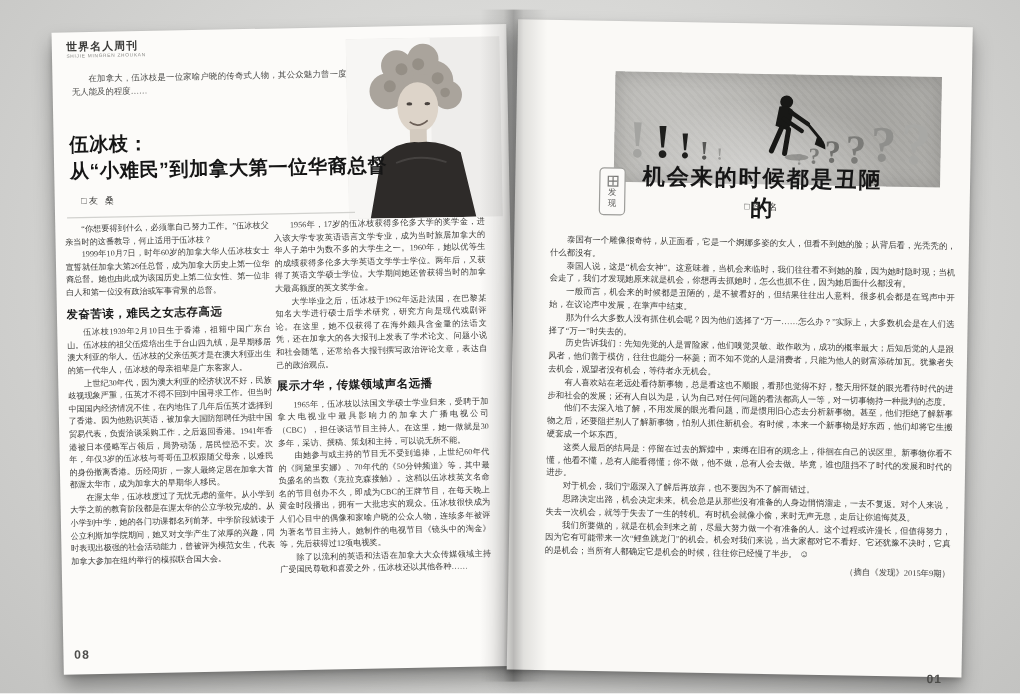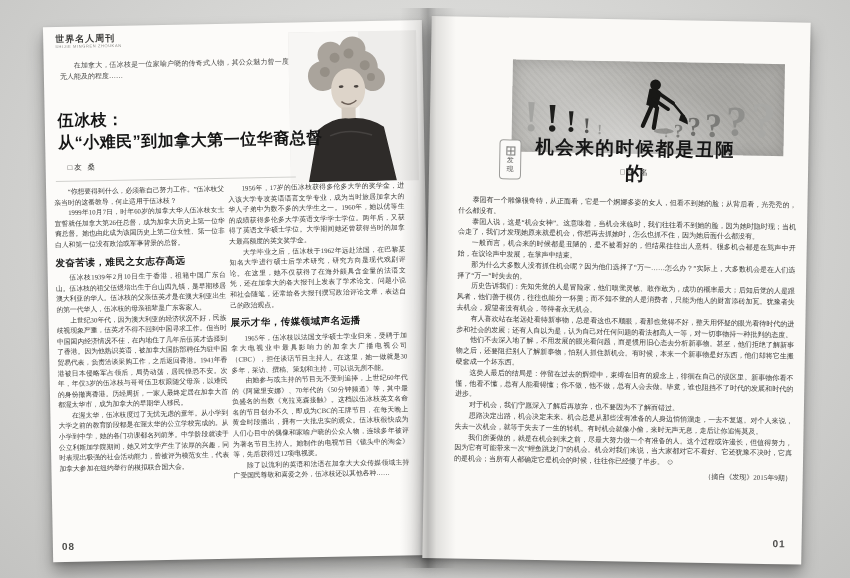--- a/index.html
+++ b/index.html
@@ -32,21 +32,21 @@
   .col{position:absolute;top:160px;font-size:6.8px;line-height:10.6px;color:#3b3b39;
     text-align:justify;overflow:hidden;}
   .col p{margin:0;text-indent:2em;}
   .col h2{margin:7px 0 5px 0;font-family:"Liberation Sans",sans-serif;font-size:9.5px;
     color:#1b1b1b;letter-spacing:.5px;text-indent:0;}
   .col1{left:8px;width:170px;height:352px;}
   .col2{left:182px;width:176px;height:380px;}
   .pagenum{position:absolute;font-family:"Liberation Sans",sans-serif;font-weight:bold;
     font-size:10px;color:#4d4d4b;letter-spacing:1px;}
   .pn-left{left:9px;top:514px;}
-  .pn-right{right:16px;top:516px;}
+  .pn-right{right:16px;top:539px;}
 
   
   .banner{position:absolute;left:82px;top:42px;width:272px;height:92px;overflow:hidden;
     background:#b4b3af;
     background-image:
       radial-gradient(ellipse at 45% 100%,rgba(255,255,255,.45),rgba(255,255,255,0) 55%),
       radial-gradient(circle at 18% 40%,rgba(255,255,255,.22),rgba(255,255,255,0) 45%),
       radial-gradient(circle at 80% 25%,rgba(0,0,0,.07),rgba(0,0,0,0) 50%),
       repeating-linear-gradient(47deg,rgba(0,0,0,.035) 0 2px,rgba(0,0,0,0) 2px 5px);
     box-shadow:inset 0 0 16px rgba(0,0,0,.16);}

